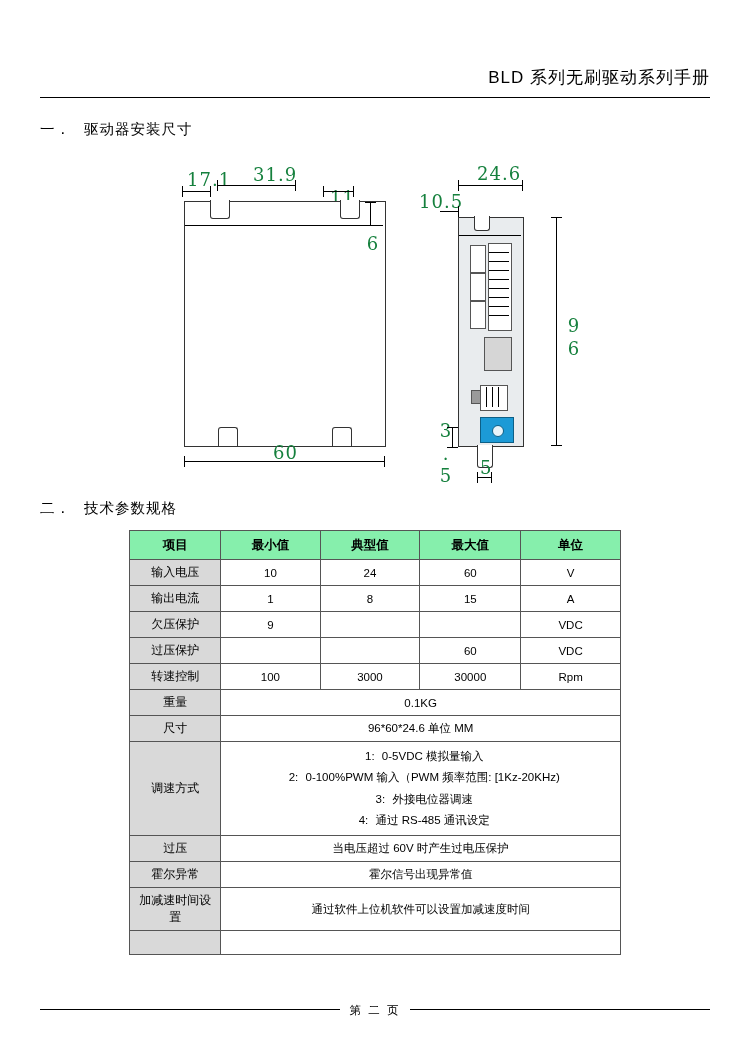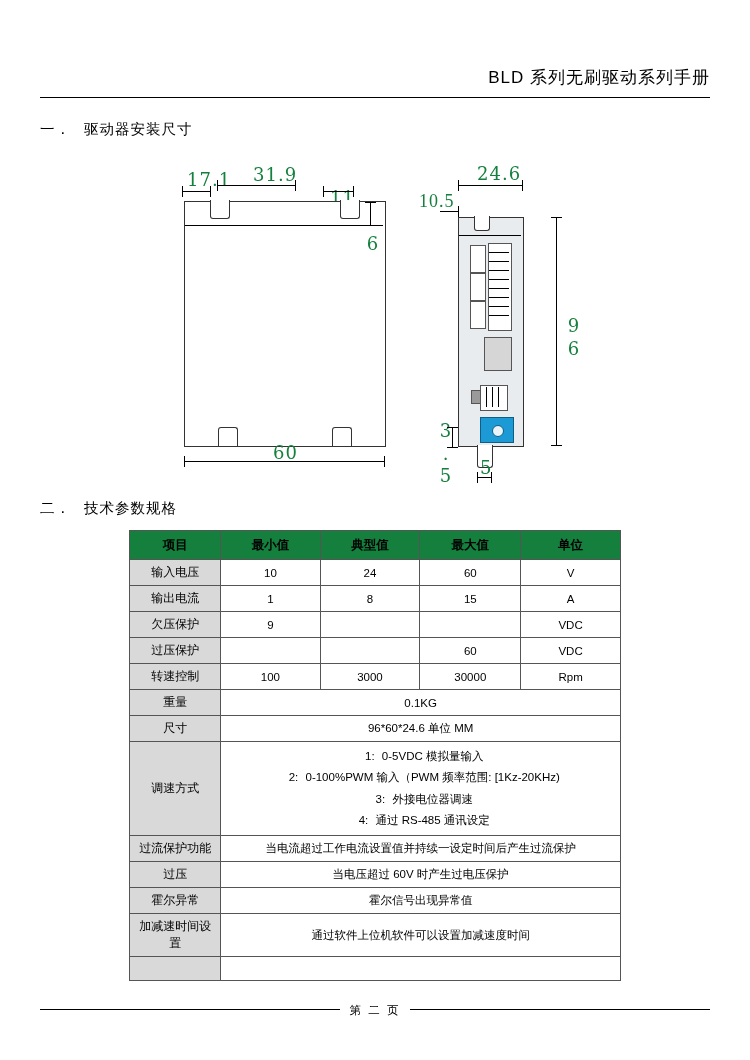--- a/index.html
+++ b/index.html
@@ -100,21 +100,21 @@
     width: 492px;
     font-size: 11.5px;
   }
   table.spec td, table.spec th {
     border: 1px solid #555;
     padding: 4px 4px;
     text-align: center;
     height: 15px;
   }
   table.spec thead th {
-    background: #15803d;
+    background: #86efac;
     font-weight: bold;
     font-size: 12.5px;
     height: 20px;
   }
   td.rowhdr {
     background: #d9d9d9;
     width: 92px;
     font-size: 12px;
   }
   td.left {
@@ -203,21 +203,21 @@
     <div class="ln hln" style="left:144px; top:316px; width:200px;"></div>
     <div class="ln vln" style="left:144px; top:311px; height:11px;"></div>
     <div class="ln vln" style="left:344px; top:311px; height:11px;"></div>
     <div class="dimtext" style="left:233px; top:297px;">60</div>
 
     <div class="dimtext" style="left:437px; top:18px;">24.6</div>
     <div class="ln hln" style="left:418px; top:40px; width:64px;"></div>
     <div class="ln vln" style="left:418px; top:35px; height:11px;"></div>
     <div class="ln vln" style="left:482px; top:35px; height:11px;"></div>
 
-    <div class="dimtext" style="left:379px; top:46px;font-family:Liberation Serif, serif;">10.5</div>
+    <div class="dimtext" style="left:379px; top:46px;">10.5</div>
     <div class="ln hln" style="left:400px; top:66px; width:18px;"></div>
     <div class="ln vln" style="left:418px; top:61px; height:11px;"></div>
 
     <div class="side-body" style="left:418px; top:72px; width:64px; height:228px;"></div>
 
     <div style="position:absolute; left:434px; top:71px; width:14px; height:14px; border:1.2px solid #333; border-top:none; background:#fff; border-radius:0 0 3px 3px;"></div>
     <div class="ln hln" style="left:419px; top:90px; width:62px;"></div>
 
     <div class="blockrow" style="left:430px; top:100px; width:14px; height:26px;"></div>
     <div class="blockrow" style="left:430px; top:128px; width:14px; height:26px;"></div>
@@ -334,24 +334,20 @@
             </span>
             <span class="mode-line">
               <span class="mode-num">3:</span><span>外接电位器调速</span>
             </span>
             <span class="mode-line">
               <span class="mode-num">4:</span><span>通过 RS-485 通讯设定</span>
             </span>
           </td>
         </tr>
         <tr>
-          <td class="rowhdr">过流保护功能</td>
-          <td colspan="4" class="left">当电流超过工作电流设置值并持续一设定时间后产生过流保护</td>
-        </tr>
-        <tr>
           <td class="rowhdr">过压</td>
           <td colspan="4" class="left">当电压超过 60V 时产生过电压保护</td>
         </tr>
         <tr>
           <td class="rowhdr">霍尔异常</td>
           <td colspan="4" class="left">霍尔信号出现异常值</td>
         </tr>
         <tr>
           <td class="rowhdr">加减速时间设置</td>
           <td colspan="4" class="left">通过软件上位机软件可以设置加减速度时间</td>

